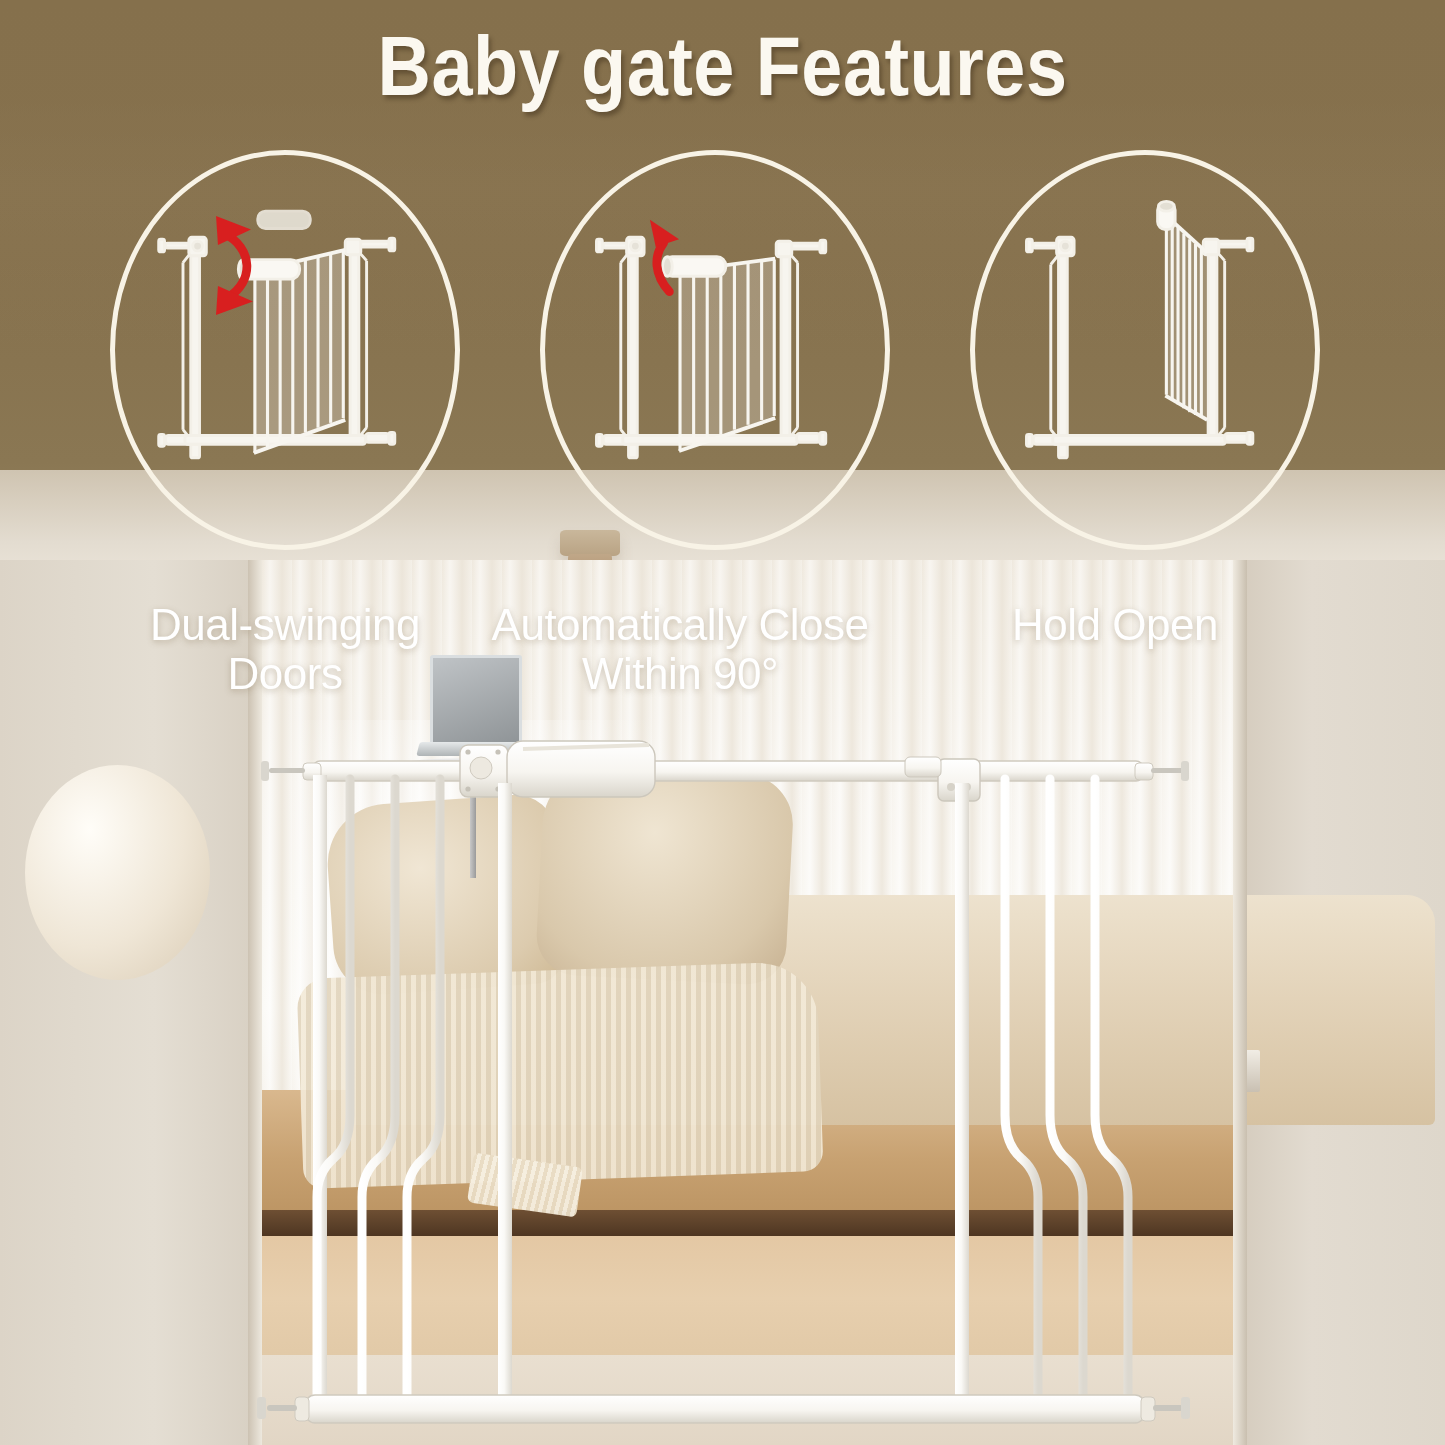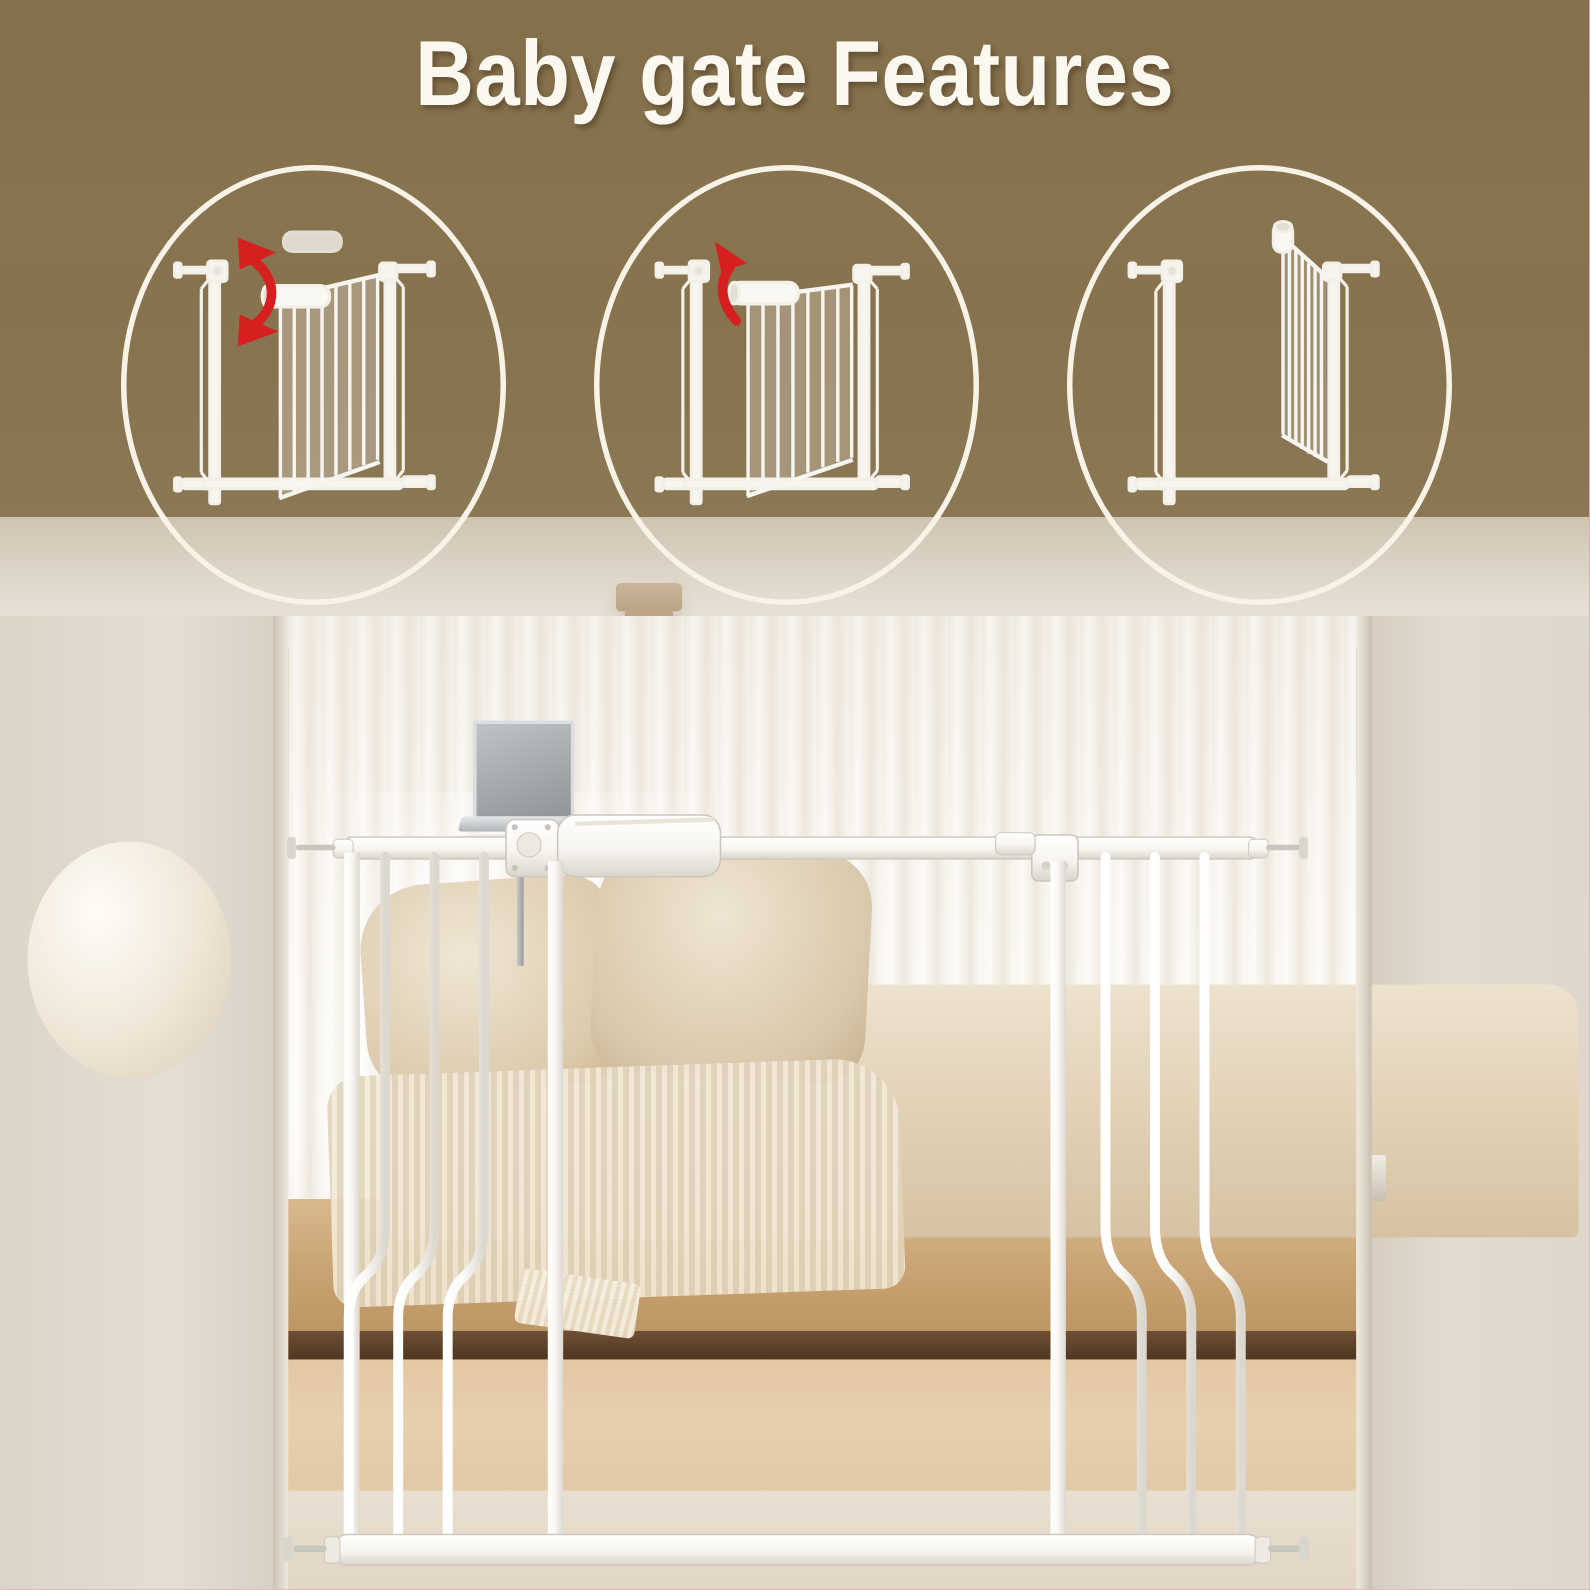--- a/index.html
+++ b/index.html
@@ -375,20 +375,34 @@
           <path d="M196 61 L239 100" stroke="#F7F5EF" stroke-width="4" fill="none"></path>
           <path d="M196 247 L239 272" stroke="#F7F5EF" stroke-width="4" fill="none"></path>
 
           <rect x="188" y="48" width="18" height="28" rx="8" fill="#FAF8F3"></rect>
           <ellipse cx="197" cy="52" rx="8" ry="5" fill="#E3DFD4"></ellipse>
         </g>
       </svg>
     </div>
   </div>
 
+  <div class="captions">
+    <div class="caption cap1">
+      <div>Dual-swinging</div>
+      <div>Doors</div>
+    </div>
+    <div class="caption cap2">
+      <div>Automatically Close</div>
+      <div>Within 90°</div>
+    </div>
+    <div class="caption cap3">
+      <div>Hold Open</div>
+      <div></div>
+    </div>
+  </div>
 
   <div class="gate">
     <svg viewBox="0 0 960 700">
       <defs>
         <linearGradient id="metal" x1="0" y1="0" x2="1" y2="0">
           <stop offset="0%" stop-color="#FFFFFF"></stop>
           <stop offset="45%" stop-color="#FAF9F6"></stop>
           <stop offset="100%" stop-color="#DCD8CF"></stop>
         </linearGradient>
         <linearGradient id="metalv" x1="0" y1="0" x2="0" y2="1">

